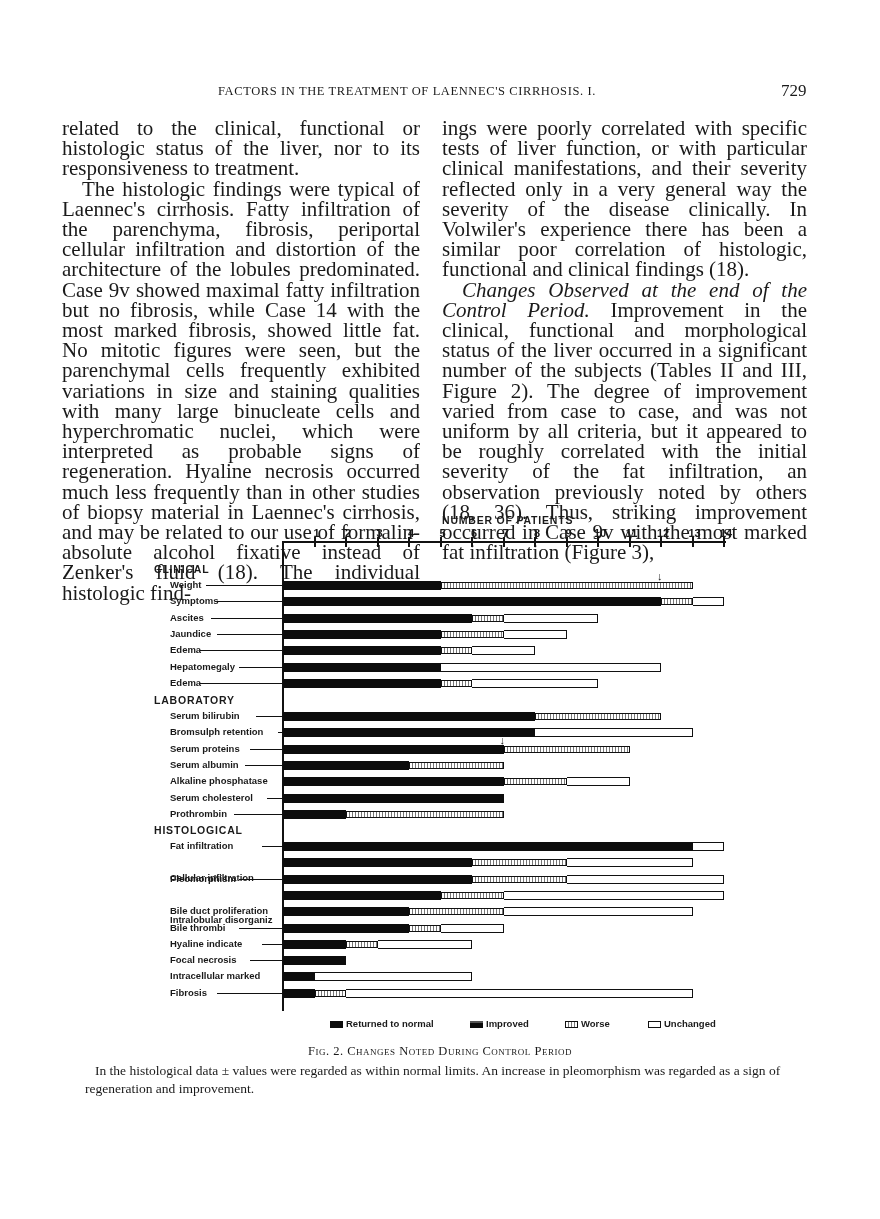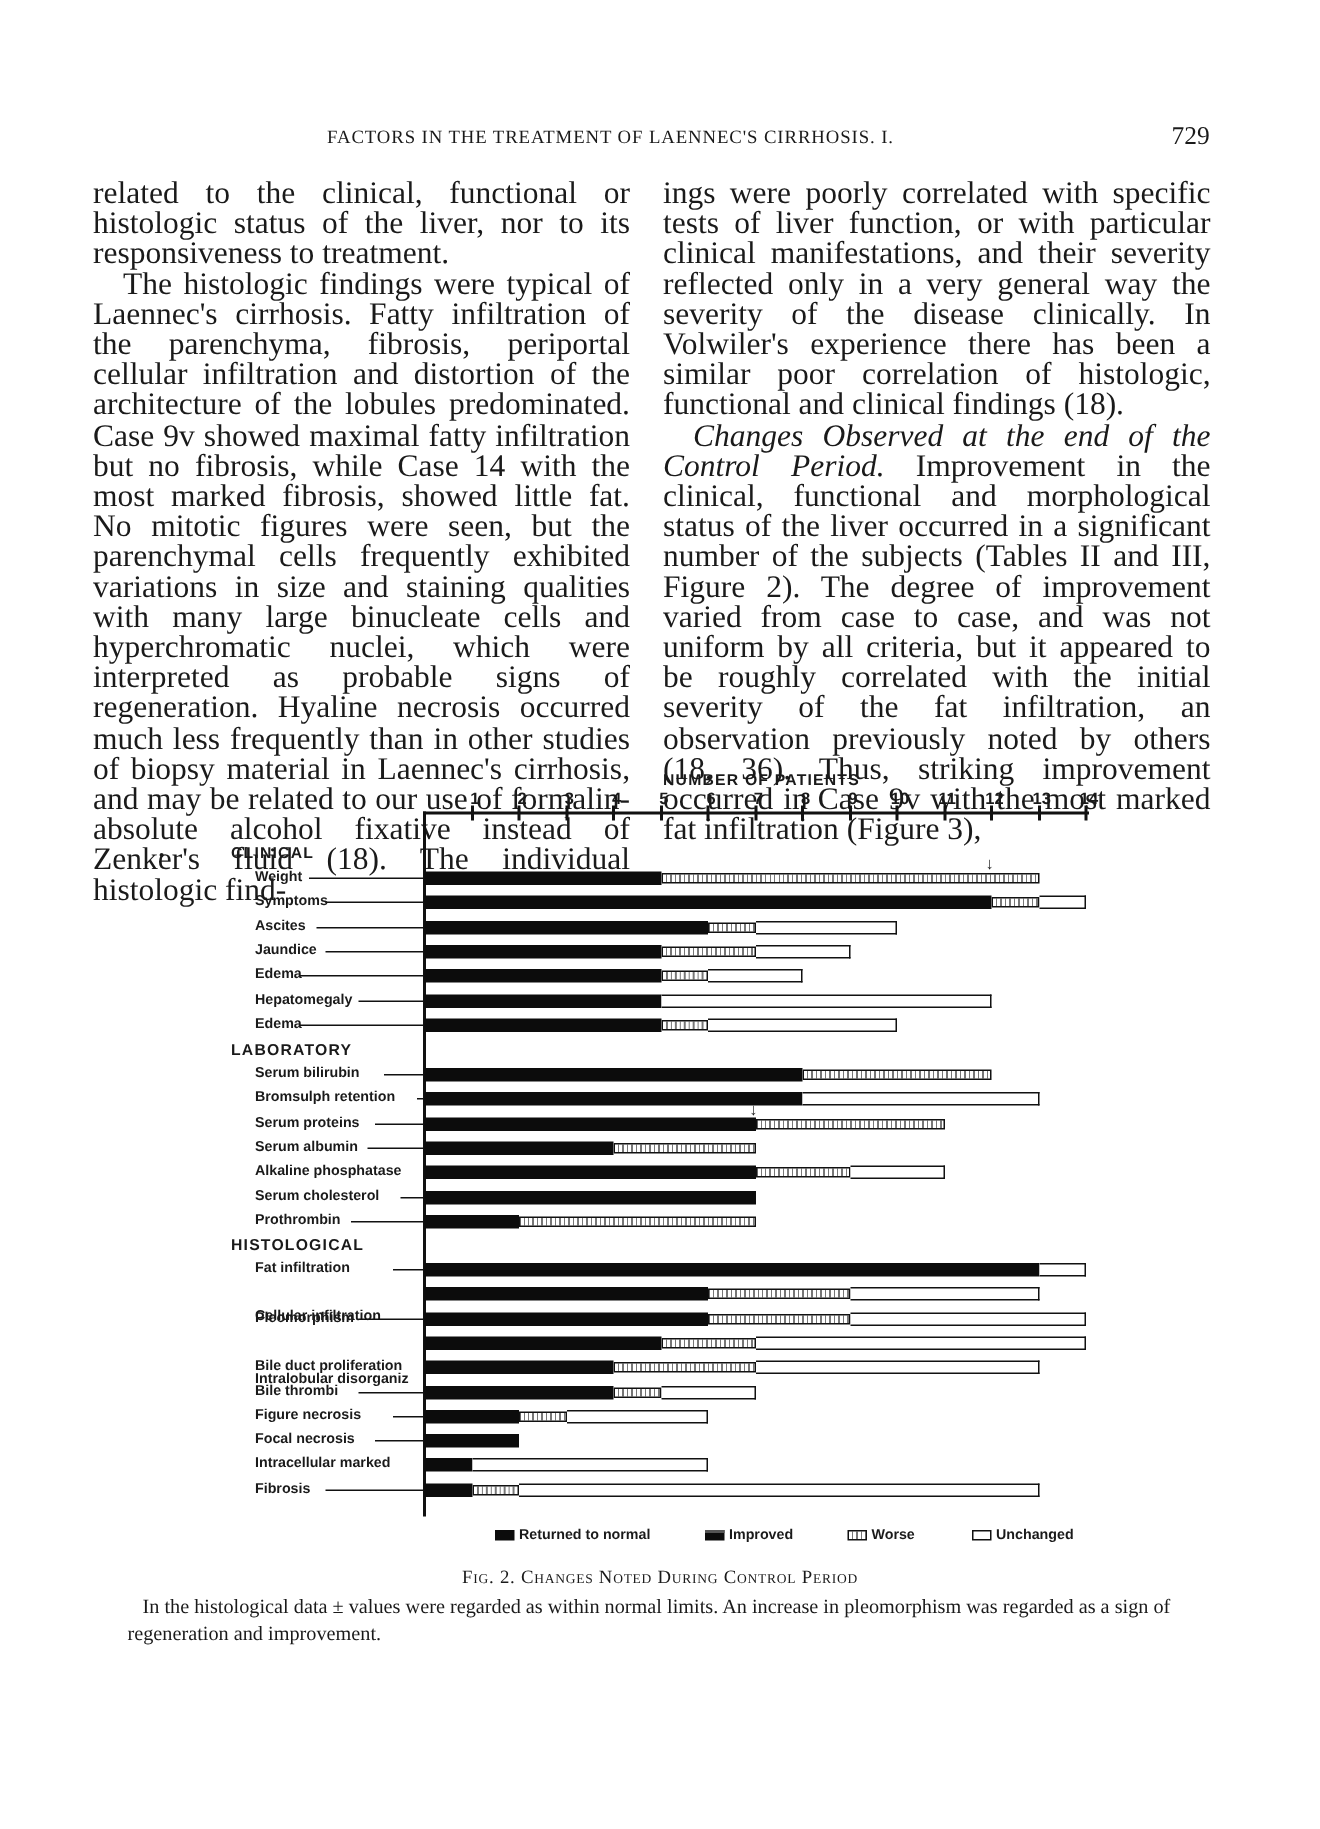--- a/index.html
+++ b/index.html
@@ -233,21 +233,21 @@
         <div class="seg-worse" style="left: 126px; width: 94.5px;"></div>
         <div class="seg-unch" style="left: 220.5px; width: 189px;"></div>
       </div>
       <div class="row-label" style="top: 921.5px;">Bile thrombi</div>
       <div class="leader" style="left: 239.2px; width: 43.8px; top: 927.5px;"></div>
       <div class="bar" style="top: 923.5px; left: 283px;">
         <div class="seg-black" style="left: 0px; width: 126px;"></div>
         <div class="seg-worse" style="left: 126px; width: 31.5px;"></div>
         <div class="seg-unch" style="left: 157.5px; width: 63px;"></div>
       </div>
-      <div class="row-label" style="top: 937.8px;">Figure necrosis</div>
+      <div class="row-label" style="top: 937.8px;">Hyaline indicate</div>
       <div class="leader" style="left: 261.6px; width: 21.4px; top: 943.8px;"></div>
       <div class="bar" style="top: 939.8px; left: 283px;">
         <div class="seg-black" style="left: 0px; width: 63px;"></div>
         <div class="seg-worse" style="left: 63px; width: 31.5px;"></div>
         <div class="seg-unch" style="left: 94.5px; width: 94.5px;"></div>
       </div>
       <div class="row-label" style="top: 954.1px;">Focal necrosis</div>
       <div class="leader" style="left: 250.4px; width: 32.6px; top: 960.1px;"></div>
       <div class="bar" style="top: 956.1px; left: 283px;">
         <div class="seg-black" style="left: 0px; width: 63px;"></div>

